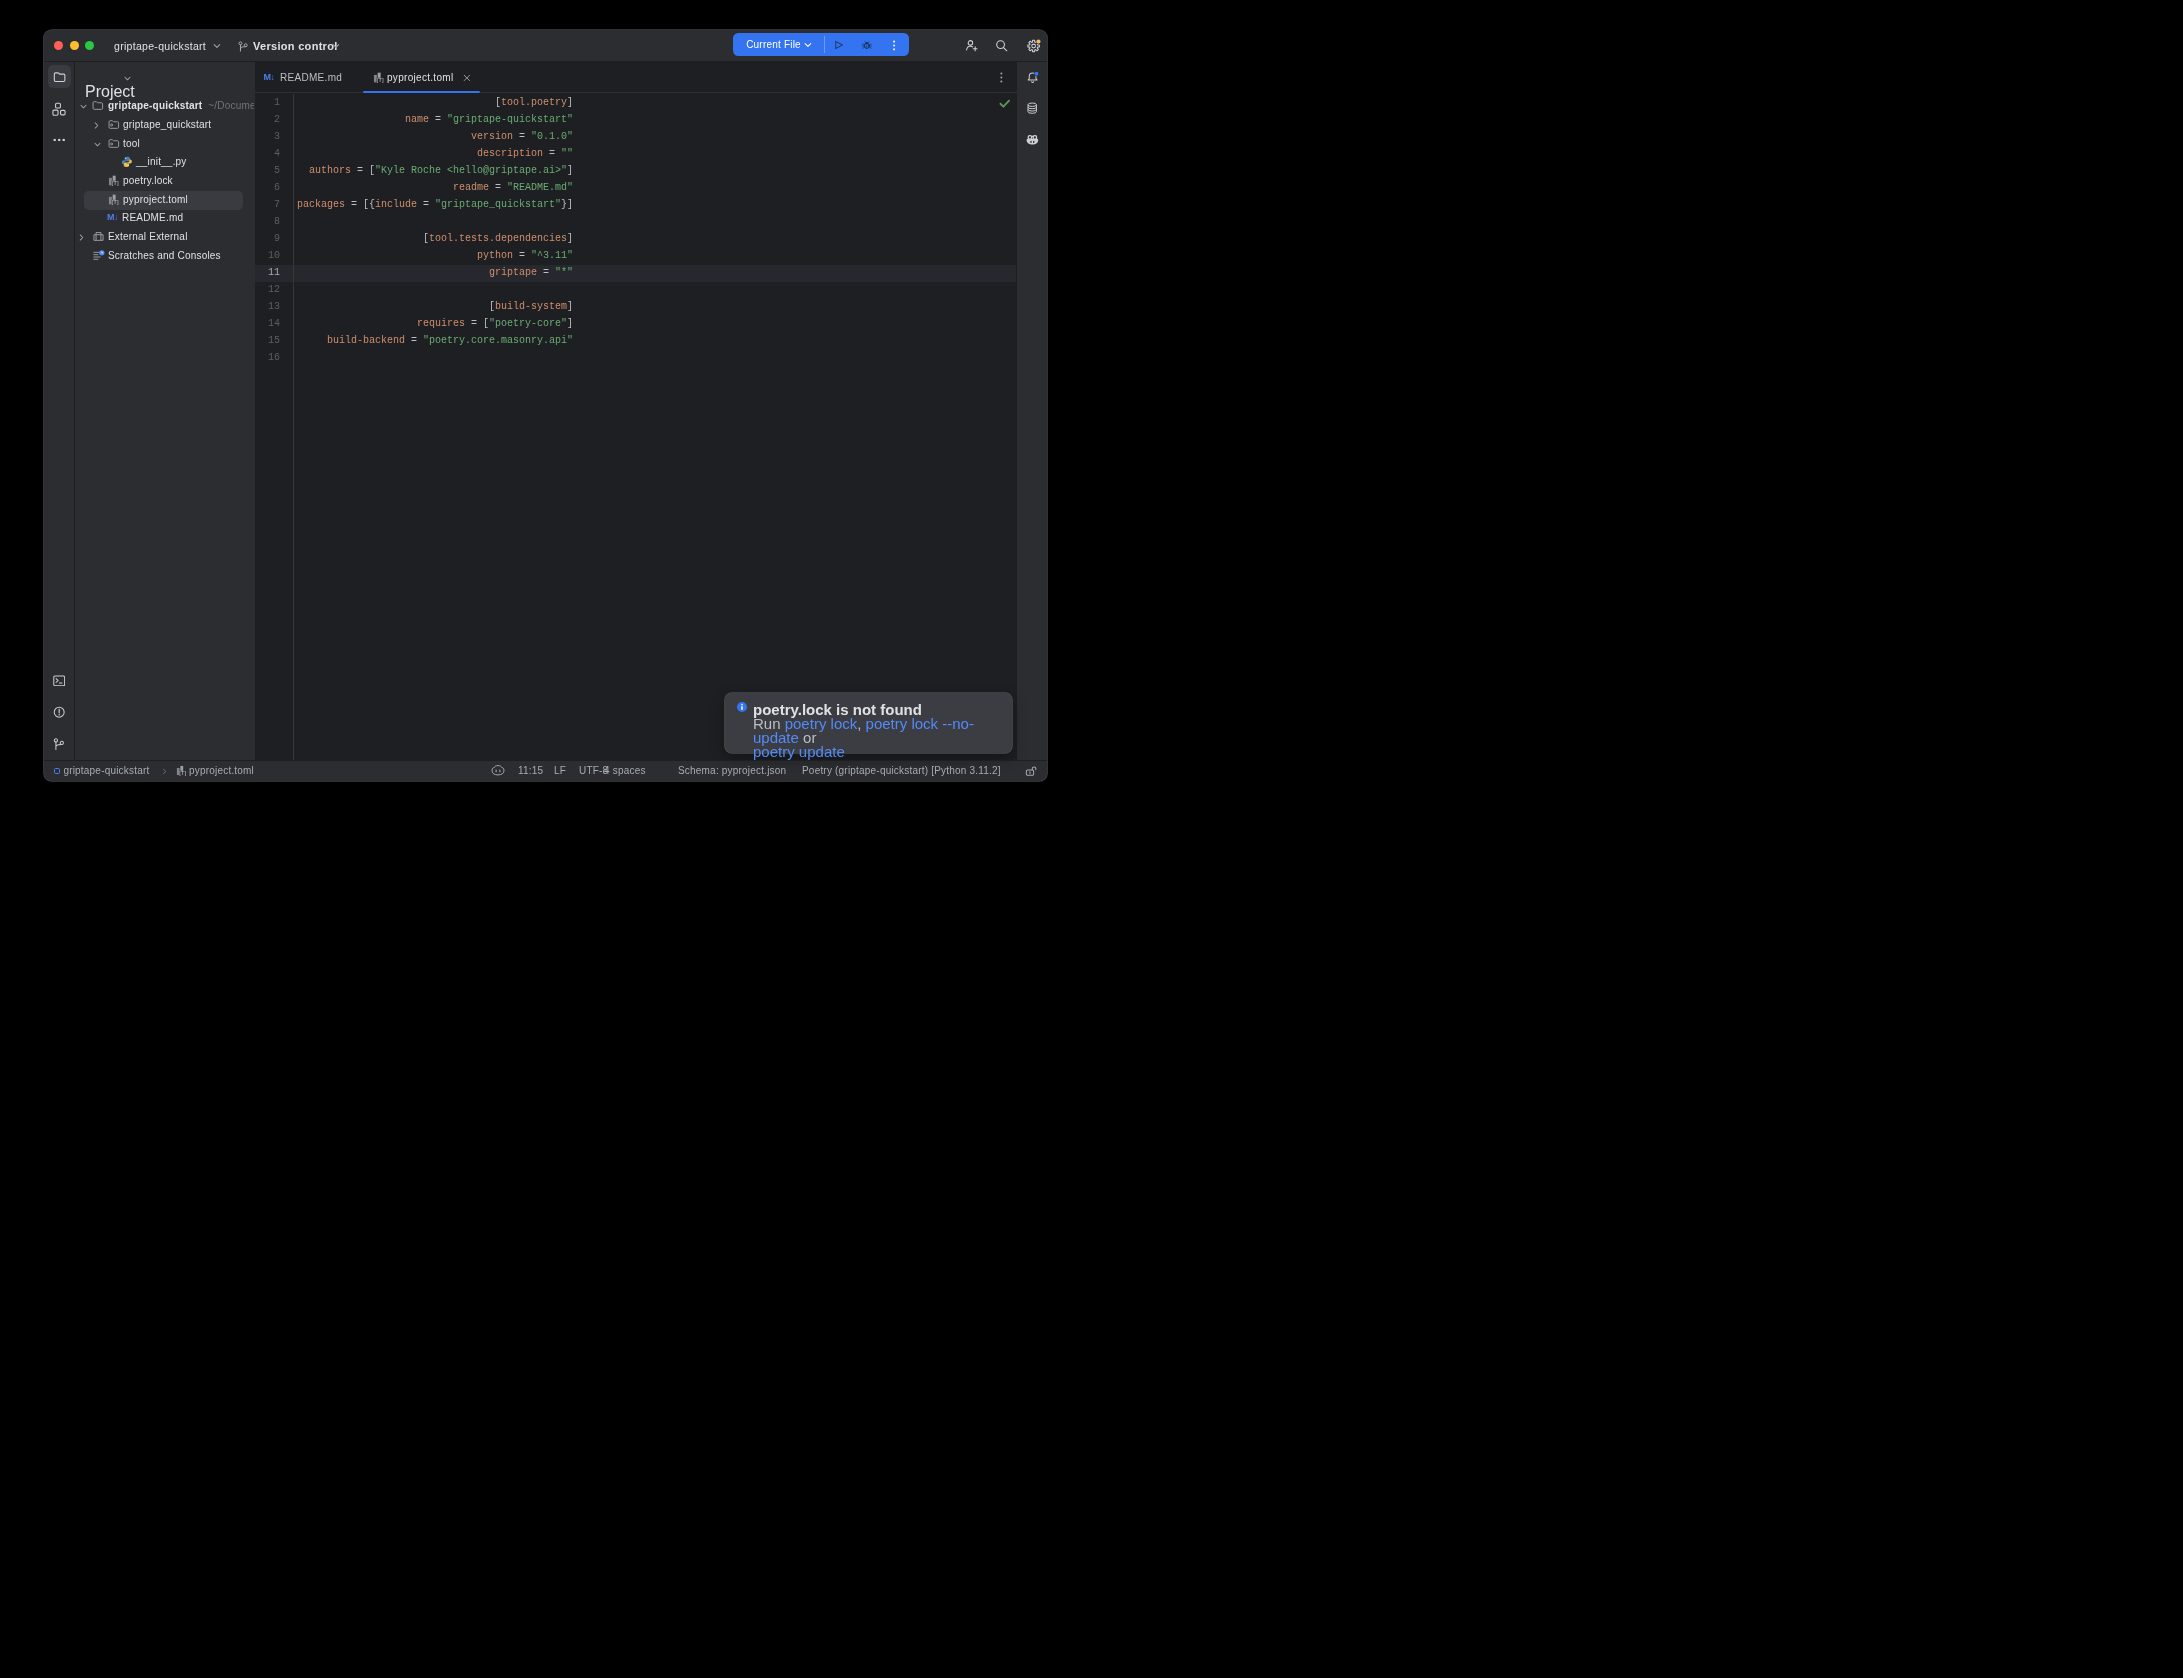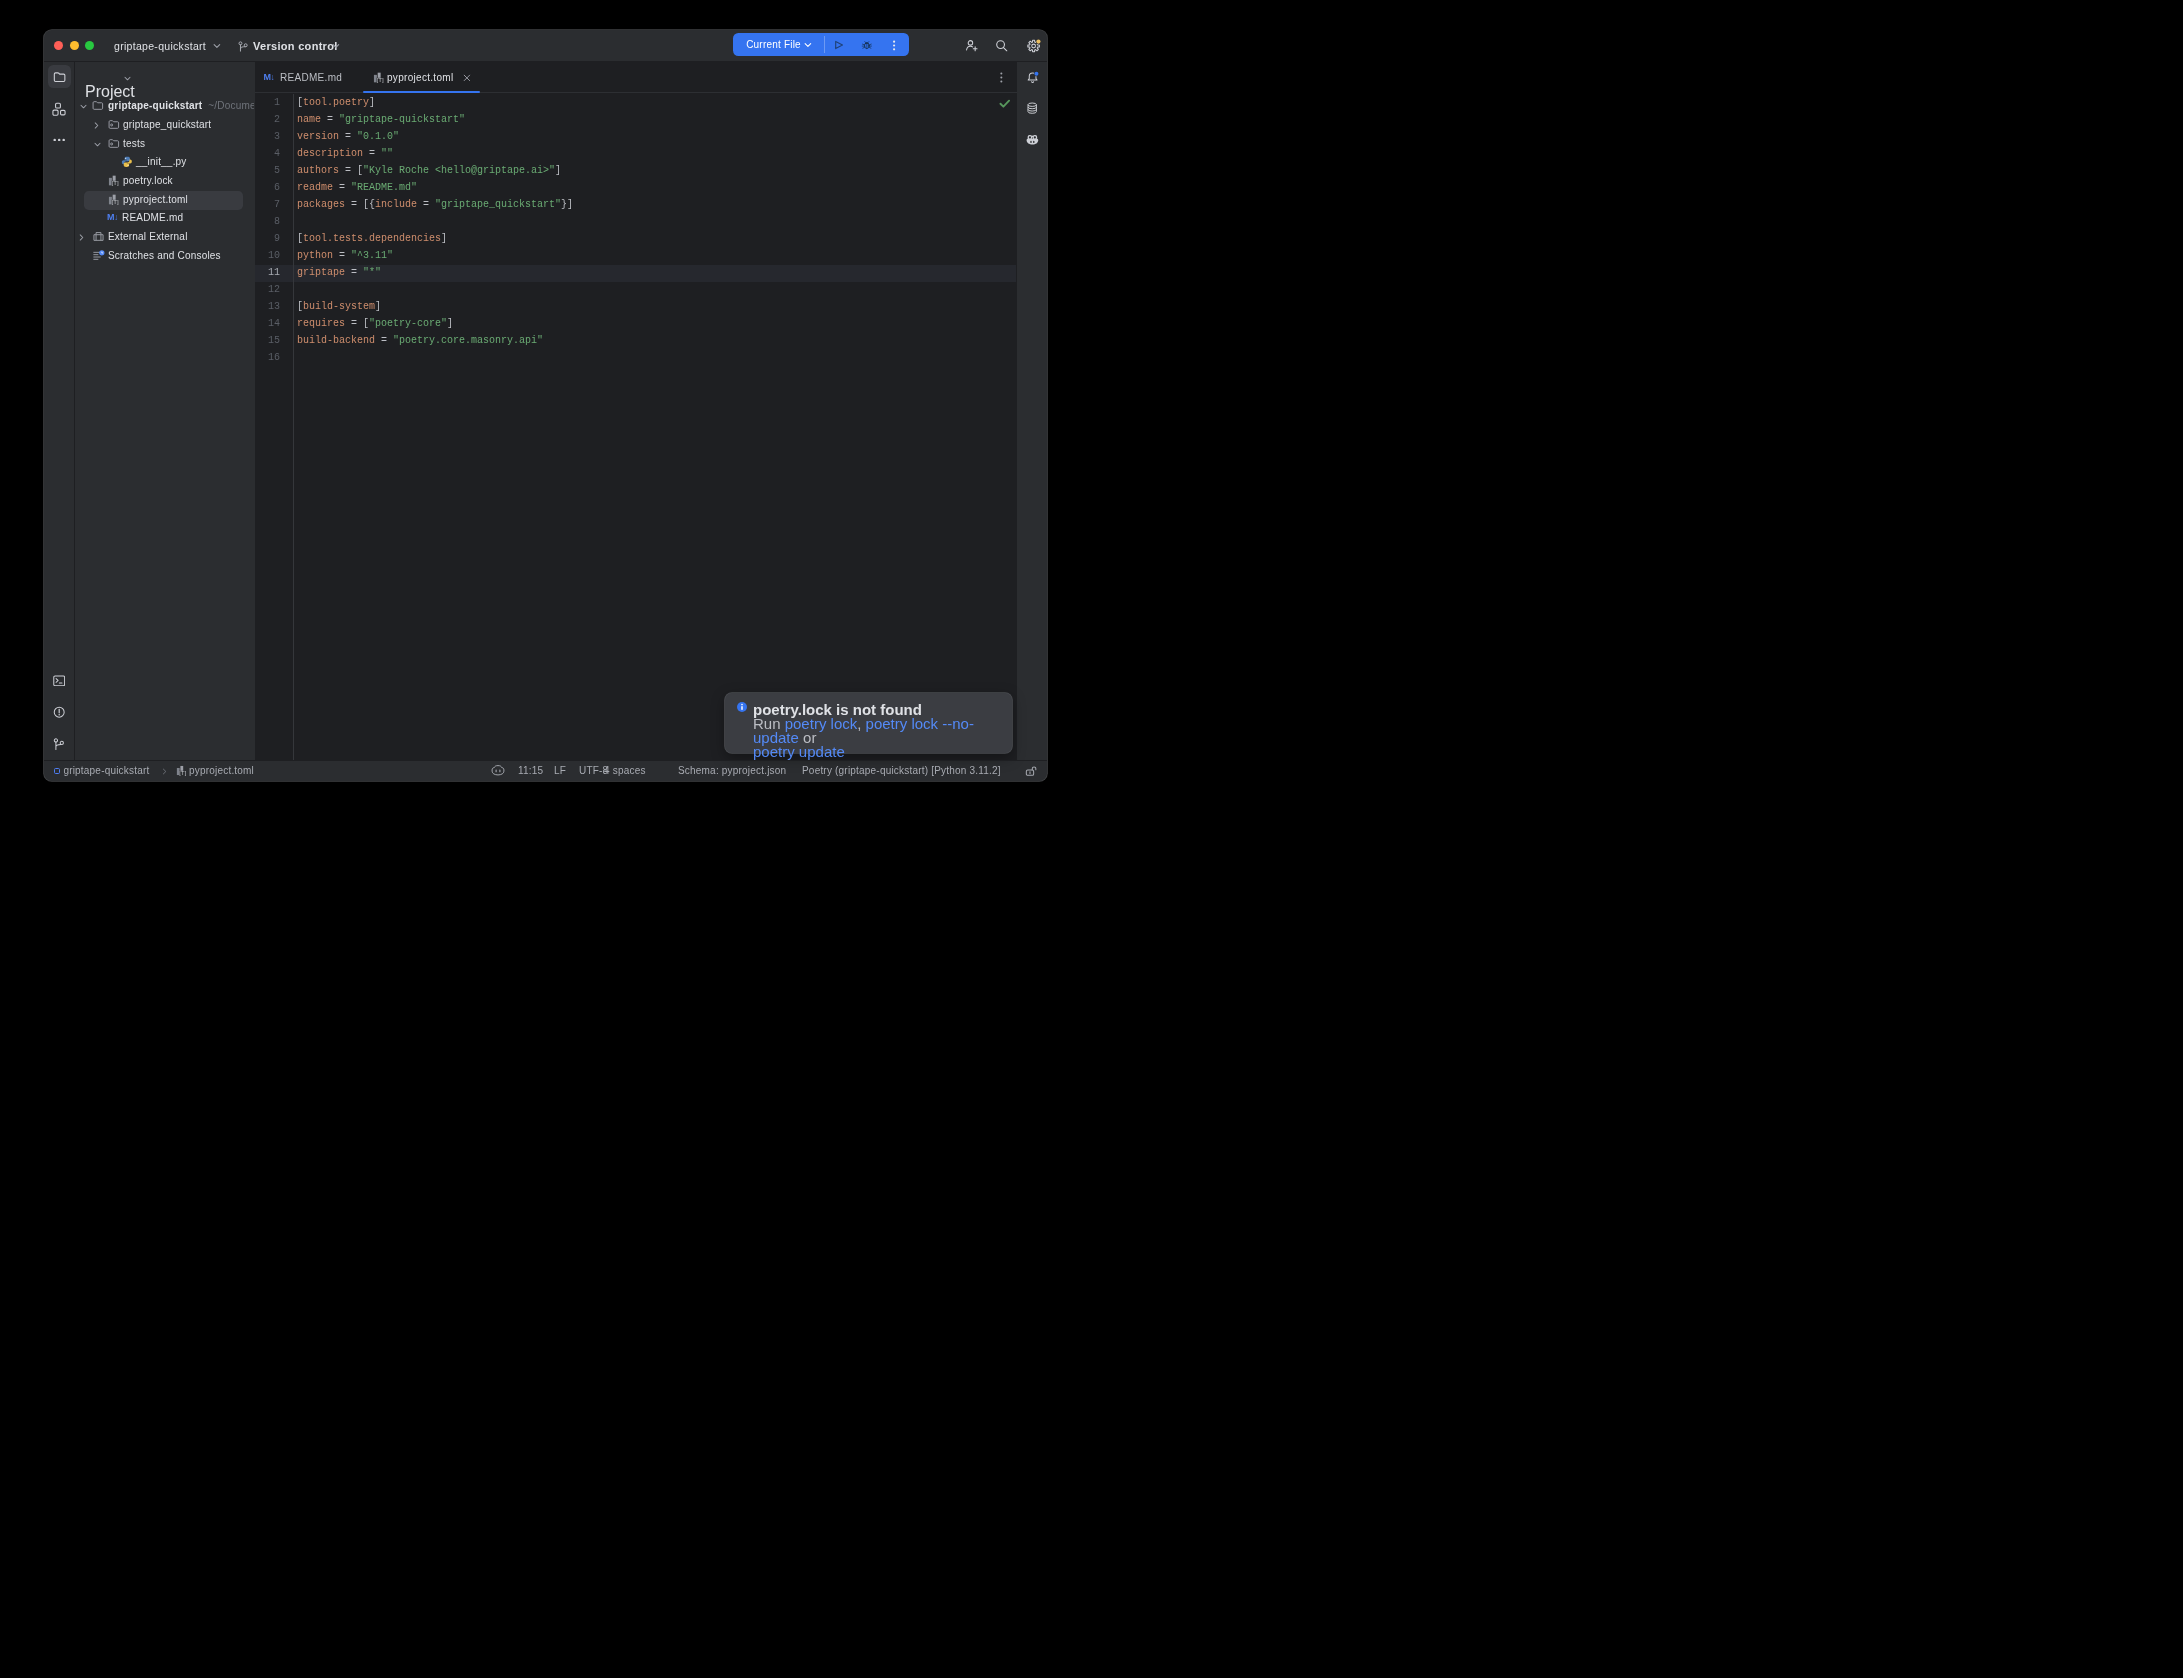--- a/index.html
+++ b/index.html
@@ -27,21 +27,21 @@
 #editor { position:absolute; left:211px; top:0; width:762px; height:100%;
   background:#1E1F22; }
 #rstrip { position:absolute; left:973px; top:0; width:30px; height:100%; }
 #tabs { position:absolute; left:0; top:0; width:100%; height:31px;
   border-bottom:0.8px solid #2D2F33; }
 .tabtxt { font-size:10px; letter-spacing:0.3px; }
 #gutter { position:absolute; left:0; top:32px; width:25px; text-align:right;
   font-family:"Liberation Mono", monospace; font-size:10px; line-height:17px; color:#5A5E66; }
 #gutline { position:absolute; left:38px; top:32px; bottom:0; width:0.8px; background:#35373B; }
 #codes { position:absolute; left:42px; top:32px; font-family:"Liberation Mono", monospace;
-  font-size:10px; line-height:17px; color:#BCBEC4; }
+  font-size:10px; line-height:17px; color:#BCBEC4;text-align:right; }
 #codes > div { white-space:pre; height:17px; }
 .o { color:#CF8E6D; } .g { color:#6AAB73; } .p { color:#BCBEC4; }
 #curline { position:absolute; left:0; top:203px; width:761px; height:17px; background:#26282E; }
 #status { position:absolute; left:0; top:730px; width:100%; height:21px;
   border-top:0.8px solid #1E1F22; font-size:10px; letter-spacing:0.2px; color:#A8ABB2; }
 #status .it { position:absolute; top:0; height:20px; display:flex; align-items:center; }
 .trow { position:absolute; left:0; width:179px; height:18.6px; }
 .trow .txt { position:absolute; top:0; height:18.6px; display:flex; align-items:center;
   color:#DFE1E5; font-size:10px; letter-spacing:0.2px; white-space:nowrap; }
 .ticon { position:absolute; top:3.9px; }
@@ -166,21 +166,21 @@
         <div class="txt" style="left:48px">griptape_quickstart</div>
       </div>
       <div class="trow" style="top:73px">
         <svg class="ticon" style="left:19.4px;top:7px" width="7" height="5.4" viewBox="0 0 9 7">
             <polyline points="1.2,1.6 4.5,4.9 7.8,1.6" fill="none" stroke="#9DA0A8" stroke-width="1.3" stroke-linecap="round" stroke-linejoin="round"></polyline>
           </svg>
         <svg class="ticon" style="left:33px" width="11.7" height="11" viewBox="0 0 15 14" fill="none" stroke="#9DA0A8" stroke-width="1.2">
           <path d="M1.4 3.4 C1.4 2.7 1.9 2.1 2.7 2.1 H5.3 C5.7 2.1 6.1 2.3 6.3 2.6 L7.2 3.5 H12.3 C13.1 3.5 13.6 4.1 13.6 4.8 V10.6 C13.6 11.3 13.1 11.9 12.3 11.9 H2.7 C1.9 11.9 1.4 11.3 1.4 10.6 Z"></path>
             <circle cx="4.7" cy="7.6" r="1.3"></circle>
           </svg>
-        <div class="txt" style="left:48px">tests</div>
+        <div class="txt" style="left:48px">tool</div>
       </div>
       <div class="trow" style="top:91px">
         <svg class="ticon" style="left:46px;top:3.5px" width="11.7" height="11.7" viewBox="0 0 15 15">
           <path d="M7.4 1 C5.6 1 4.6 1.8 4.6 3.1 V4.9 H7.5 V5.5 H3.2 C1.9 5.5 1.1 6.4 1.1 8 C1.1 9.6 1.9 10.5 3.2 10.5 H4.3 V8.9 C4.3 7.6 5.4 6.7 6.7 6.7 H9.6 C10.7 6.7 11.5 5.9 11.5 4.8 V3.1 C11.5 1.8 10.3 1 8.6 1 Z" fill="#4E7CB5"></path>
           <path d="M7.6 14 C9.4 14 10.4 13.2 10.4 11.9 V10.1 H7.5 V9.5 H11.8 C13.1 9.5 13.9 8.6 13.9 7 C13.9 5.4 13.1 4.5 11.8 4.5 H10.7 V6.1 C10.7 7.4 9.6 8.3 8.3 8.3 H5.4 C4.3 8.3 3.5 9.1 3.5 10.2 V11.9 C3.5 13.2 4.7 14 6.4 14 Z" fill="#E8BF4C"></path>
           <circle cx="6" cy="3" r="0.75" fill="#E8F0F7"></circle>
             <circle cx="9" cy="12" r="0.75" fill="#FDF3D7"></circle>
           </svg>
         <div class="txt" style="left:61px">__init__.py</div>
       </div>

